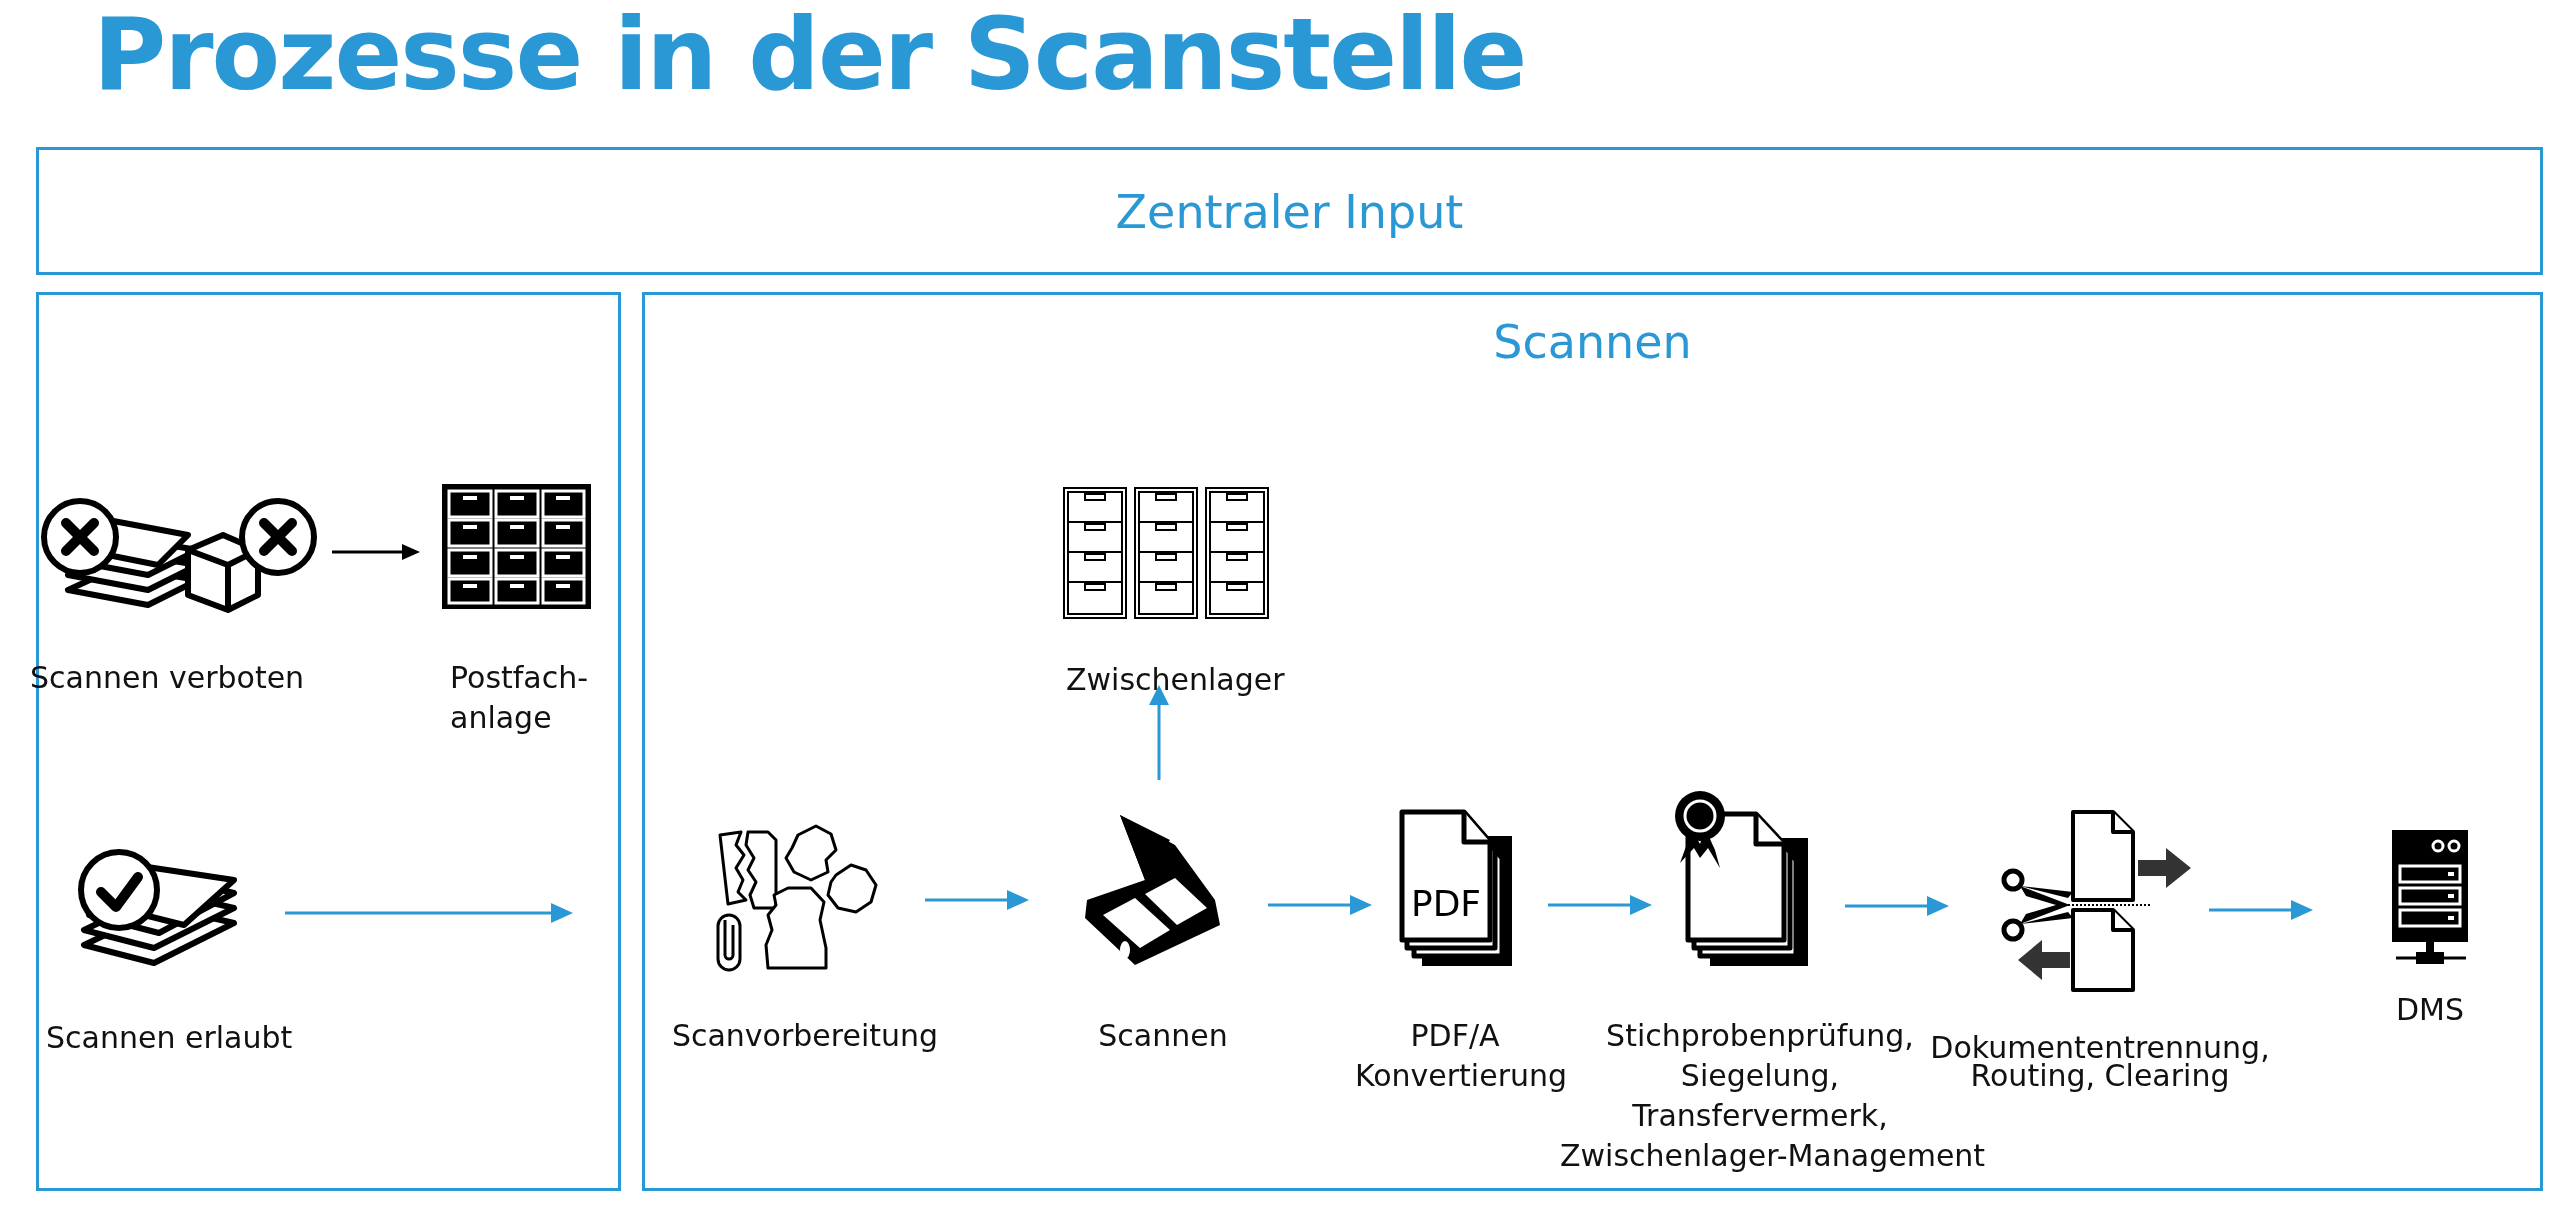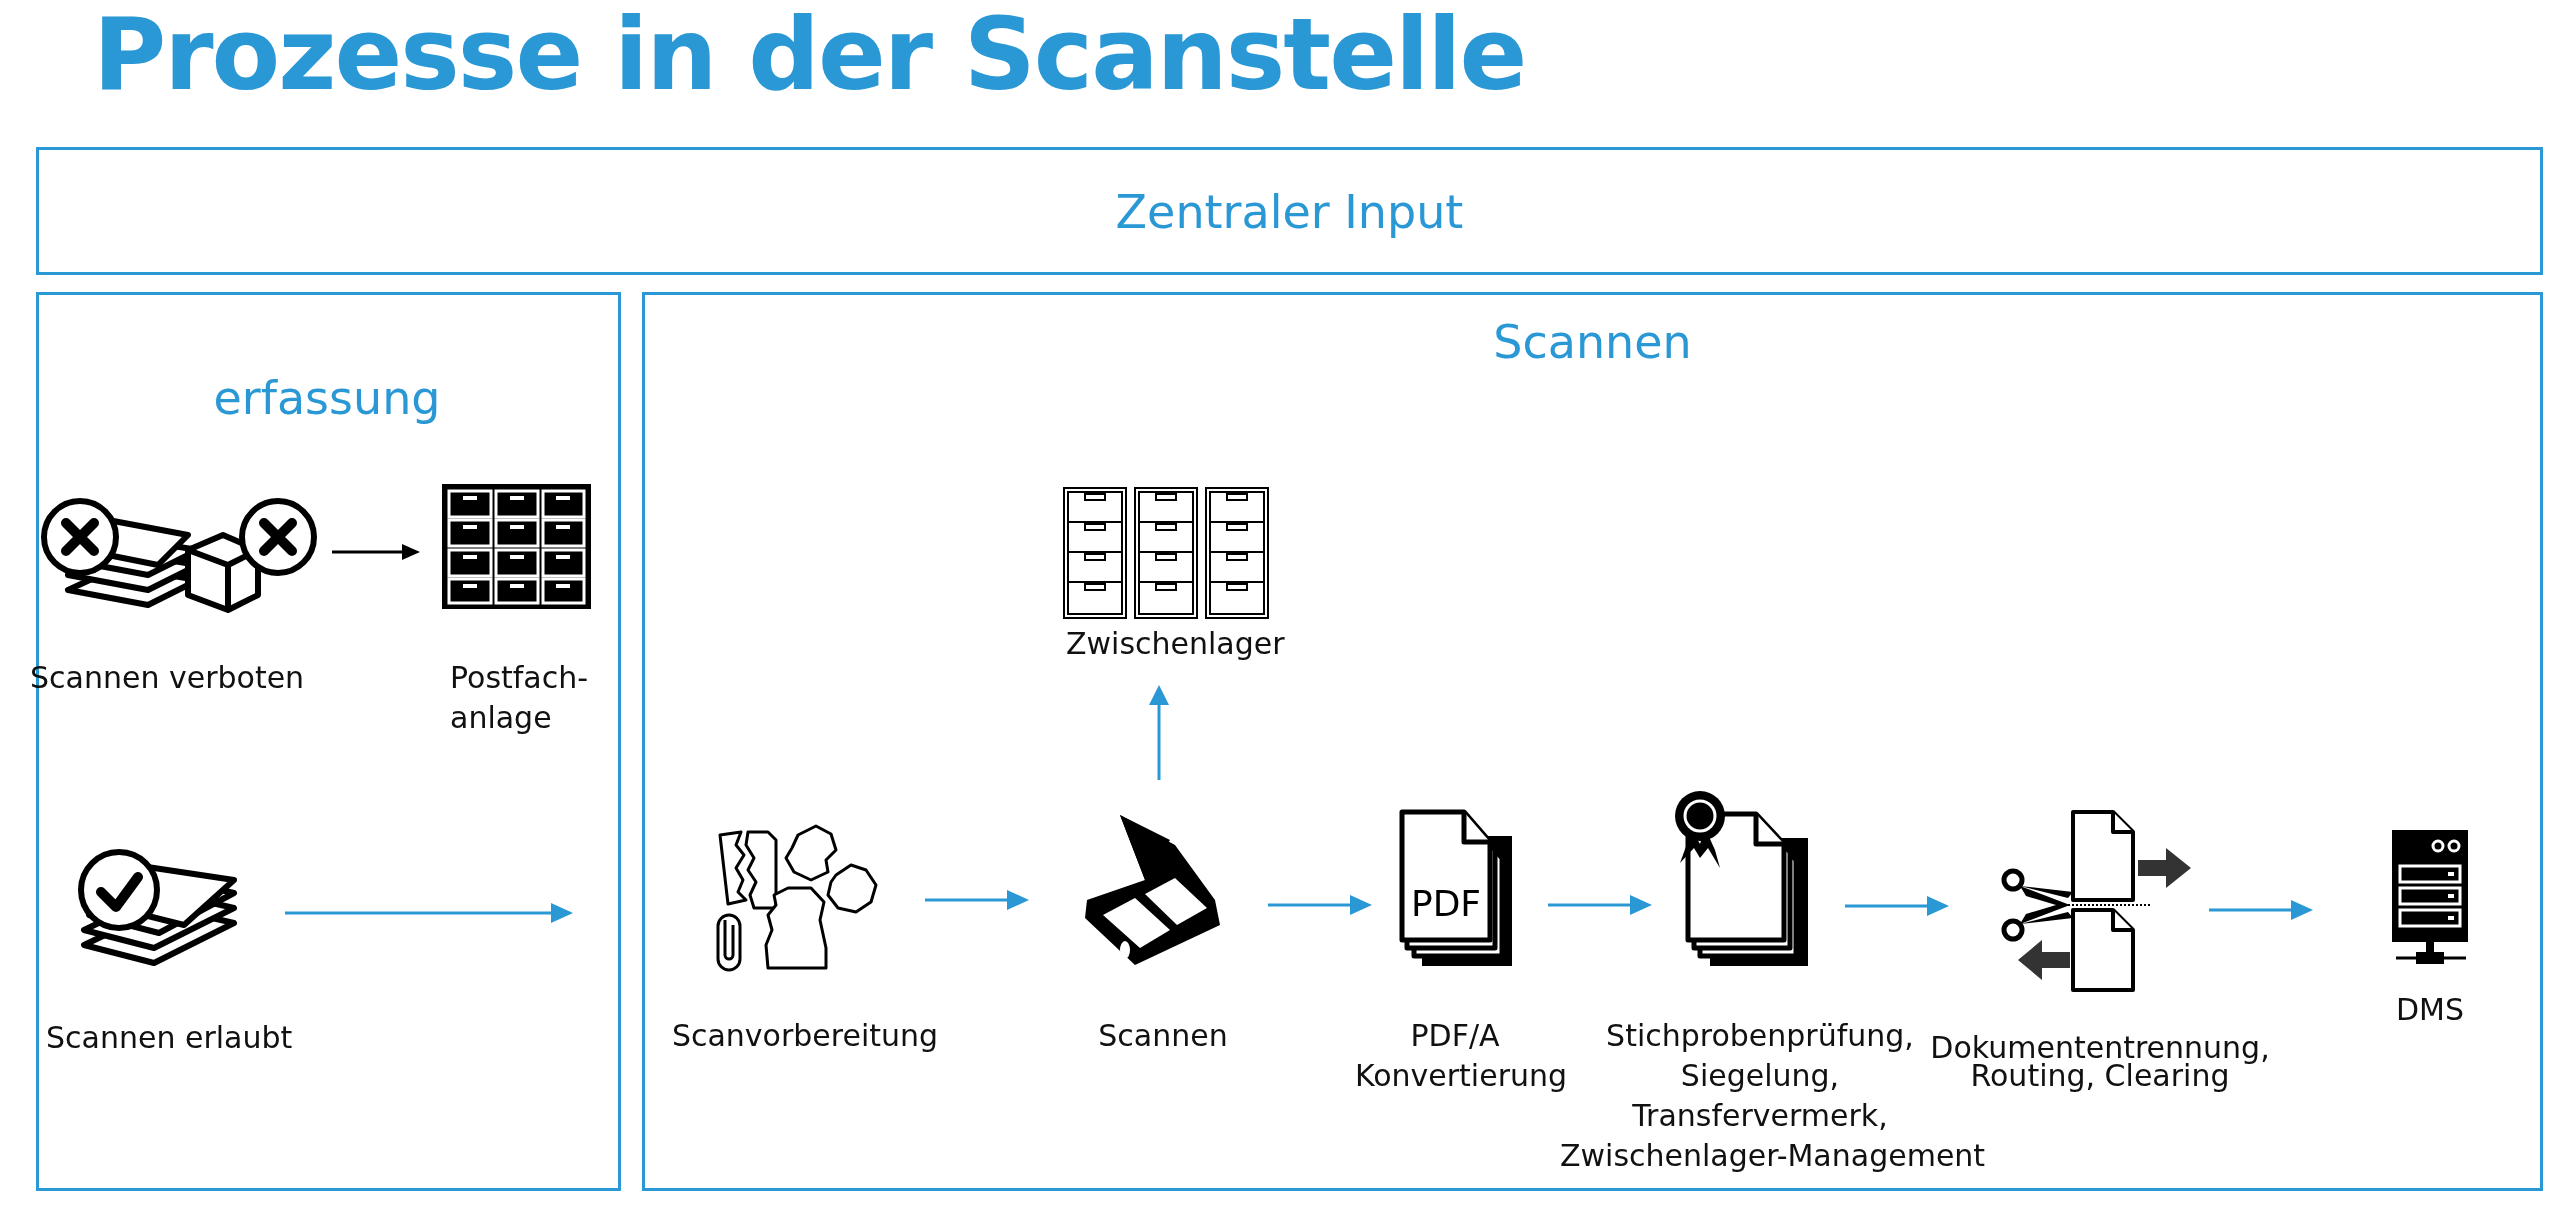--- a/index.html
+++ b/index.html
@@ -15,21 +15,20 @@
 </head>
 <body>
 
 <div class="abs title">Prozesse in der Scanstelle</div>
 
 <div class="box" style="left:36px; top:147px; width:2507px; height:128px;">
   <div class="box-head" style="left:0; right:0; top:33px;">Zentraler Input</div>
 </div>
 
 <div class="box" style="left:36px; top:292px; width:585px; height:899px;">
-  <div class="box-head" style="left:0; width:576px; top:74px;">erfassung</div>
 </div>
 
 <div class="box" style="left:642px; top:292px; width:1901px; height:899px;">
   <div class="box-head" style="left:0; right:0; top:18px;">Scannen</div>
 </div>
 
 <svg style="left:38px; top:495px;" width="285" height="120" viewBox="0 0 285 120">
   <g fill="none" stroke="#000" stroke-width="6" stroke-linejoin="round">
     <path d="M30 95 L110 110 L160 85 L80 72 Z" fill="#fff"></path>
     <path d="M30 80 L110 95 L160 70 L80 57 Z" fill="#fff"></path>
@@ -129,21 +128,21 @@
     <rect x="93" y="7" width="20" height="6"></rect>
       <rect x="93" y="37" width="20" height="6"></rect>
       <rect x="93" y="67" width="20" height="6"></rect>
       <rect x="93" y="97" width="20" height="6"></rect>
     <rect x="164" y="7" width="20" height="6"></rect>
       <rect x="164" y="37" width="20" height="6"></rect>
       <rect x="164" y="67" width="20" height="6"></rect>
       <rect x="164" y="97" width="20" height="6"></rect>
   </g>
 </svg>
-<div class="lbl" style="left:1066px; width:200px; top:624px;">Zwischenlager</div>
+<div class="lbl" style="left:1066px; width:200px; top:660px;">Zwischenlager</div>
 
 <svg style="left:1147px; top:685px;" width="24" height="95" viewBox="0 0 24 95">
   <line x1="12" y1="18" x2="12" y2="95" stroke="#2b98d6" stroke-width="3"></line>
   <path d="M2 20 L12 0 L22 20 Z" fill="#2b98d6"></path>
 </svg>
 
 <svg style="left:716px; top:820px;" width="180" height="150" viewBox="0 0 180 150">
   <g fill="#fff" stroke="#000" stroke-width="3" stroke-linejoin="round">
     <path d="M4 15 L25 12 L20 25 L28 35 L20 48 L27 60 L22 72 L30 80 L12 84 Z"></path>
     <path d="M32 12 L52 12 L60 20 L60 88 L38 88 L34 75 L40 62 L32 50 L38 38 L30 25 Z"></path>

